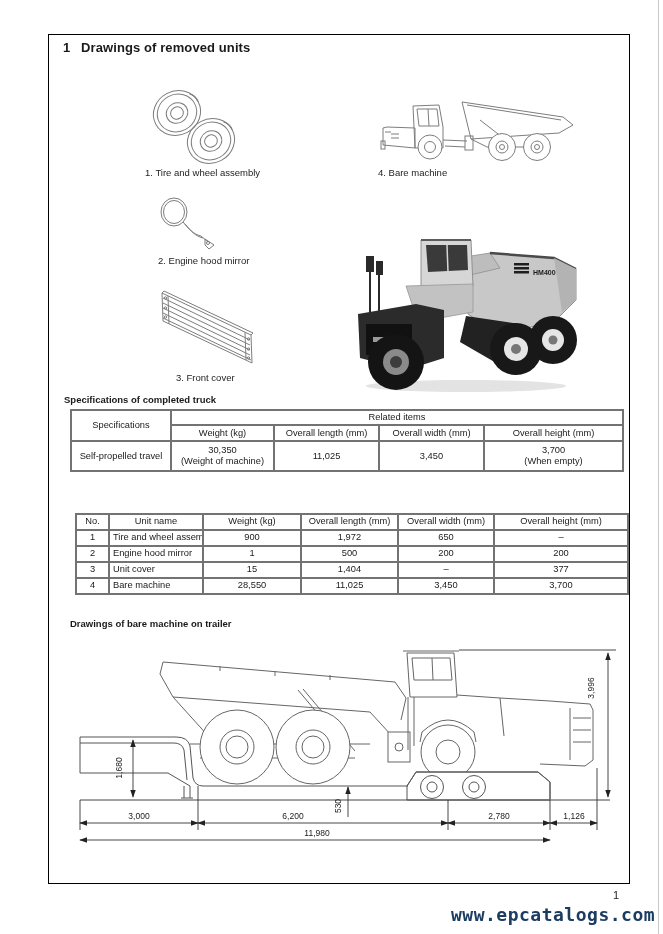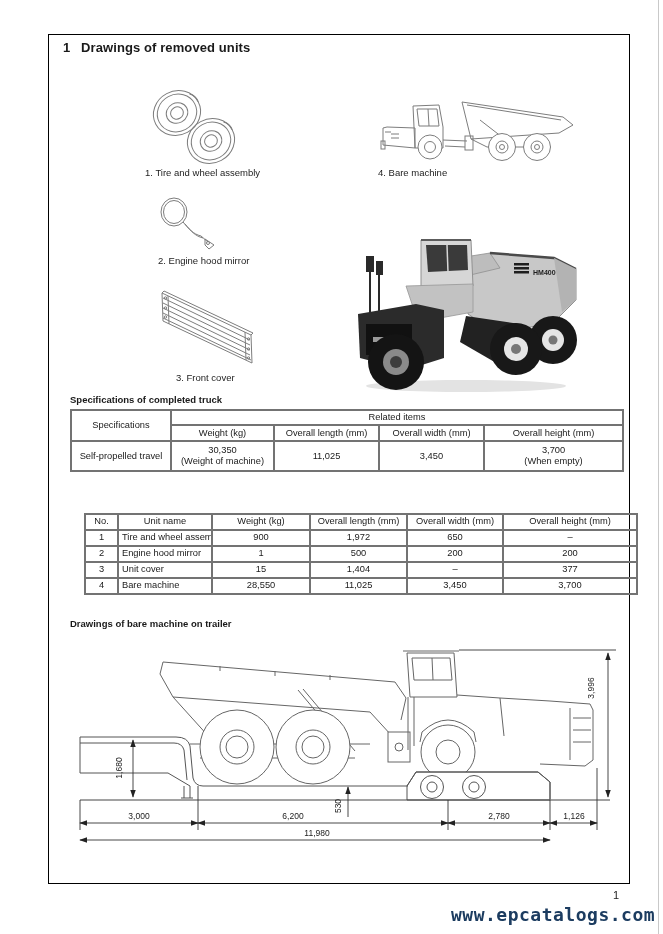--- a/index.html
+++ b/index.html
@@ -150,21 +150,21 @@
       <circle cx="10.5" cy="15" r="1.2"></circle>
         <circle cx="10.5" cy="25" r="1.2"></circle>
         <circle cx="10.5" cy="34" r="1.2"></circle>
       <circle cx="93.5" cy="56" r="1.2"></circle>
         <circle cx="93.5" cy="66" r="1.2"></circle>
         <circle cx="93.5" cy="75" r="1.2"></circle>
     </g>
   </svg>
   <div class="abs caption" style="left:176px;top:372px;">3. Front cover</div>
 
-  <div class="abs bold-label" style="left:70px;top:394px;">Specifications of completed truck</div>
+  <div class="abs bold-label" style="left:64px;top:394px;">Specifications of completed truck</div>
   <table class="abs" style="left:70px;top:409px;width:552px;">
     <colgroup>
         <col style="width:100px">
         <col style="width:103px">
         <col style="width:105px">
         <col style="width:105px">
         <col style="width:139px">
       </colgroup>
     <tbody>
         <tr style="height:14px;">
@@ -187,21 +187,21 @@
       <td>3,450</td>
       <td class="two-line">
         <div>3,700</div>
         <div>(When empty)</div>
       </td>
     </tr>
   </tbody>
     </table>
 
 
-  <table class="abs" style="left:84px;top:513px;width:552px;">
+  <table class="abs" style="left:75px;top:513px;width:552px;">
     <colgroup>
         <col style="width:33px">
         <col style="width:94px">
         <col style="width:98px">
         <col style="width:97px">
         <col style="width:96px">
         <col style="width:134px">
       </colgroup>
     <tbody>
         <tr style="height:16px;">

